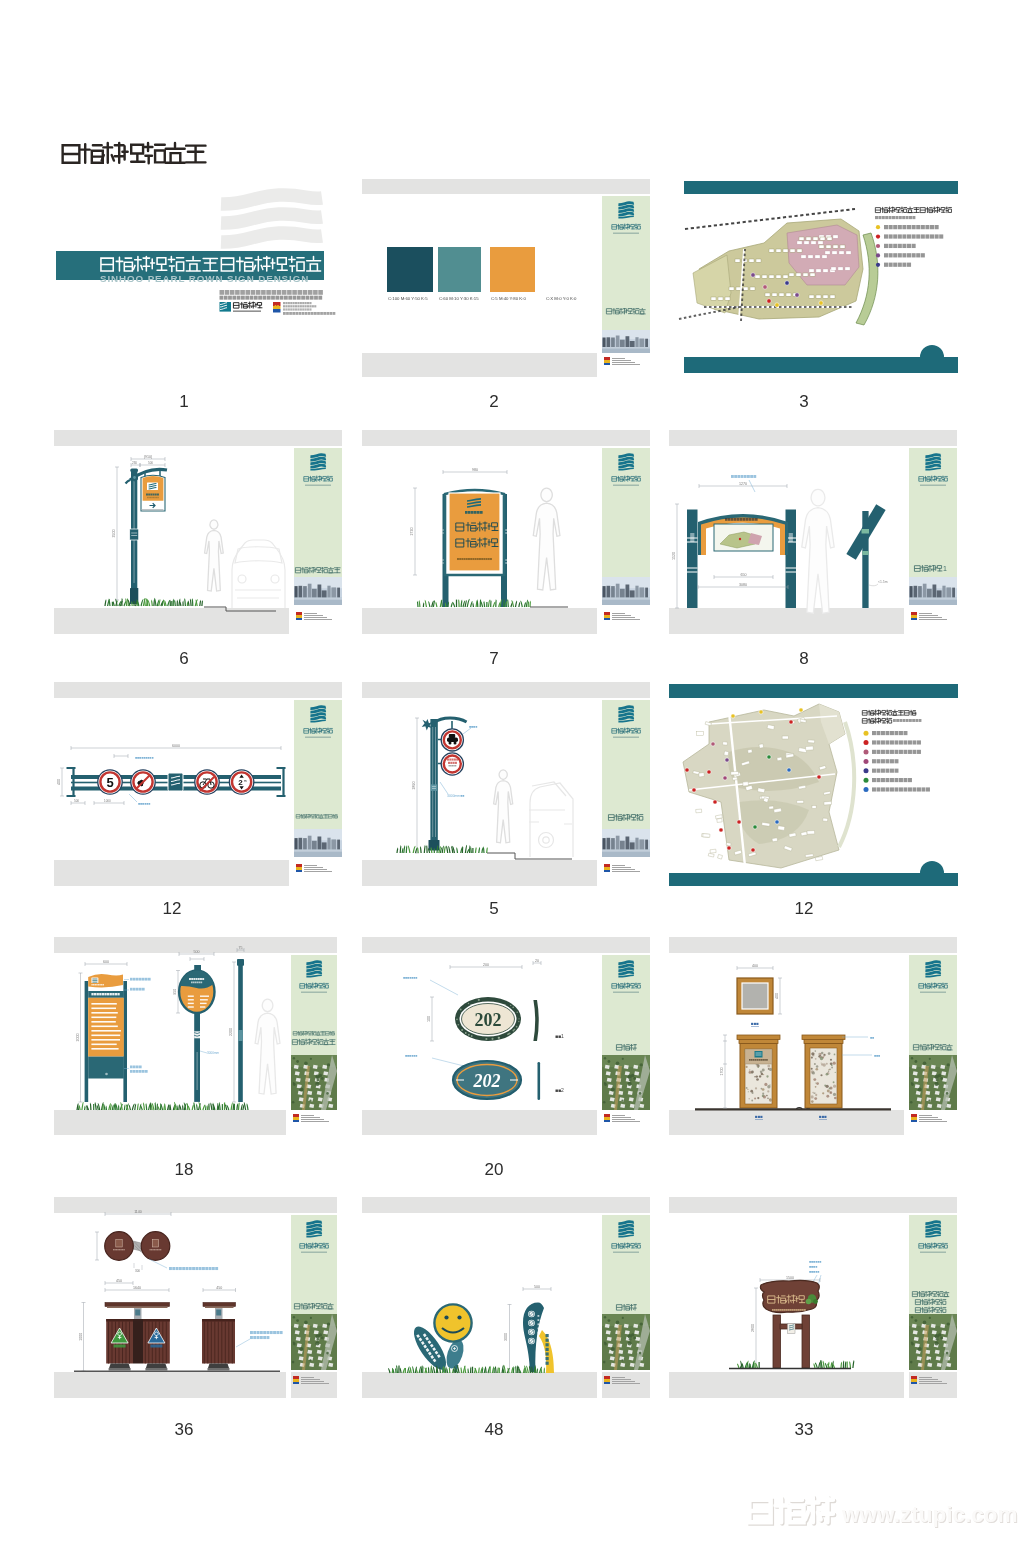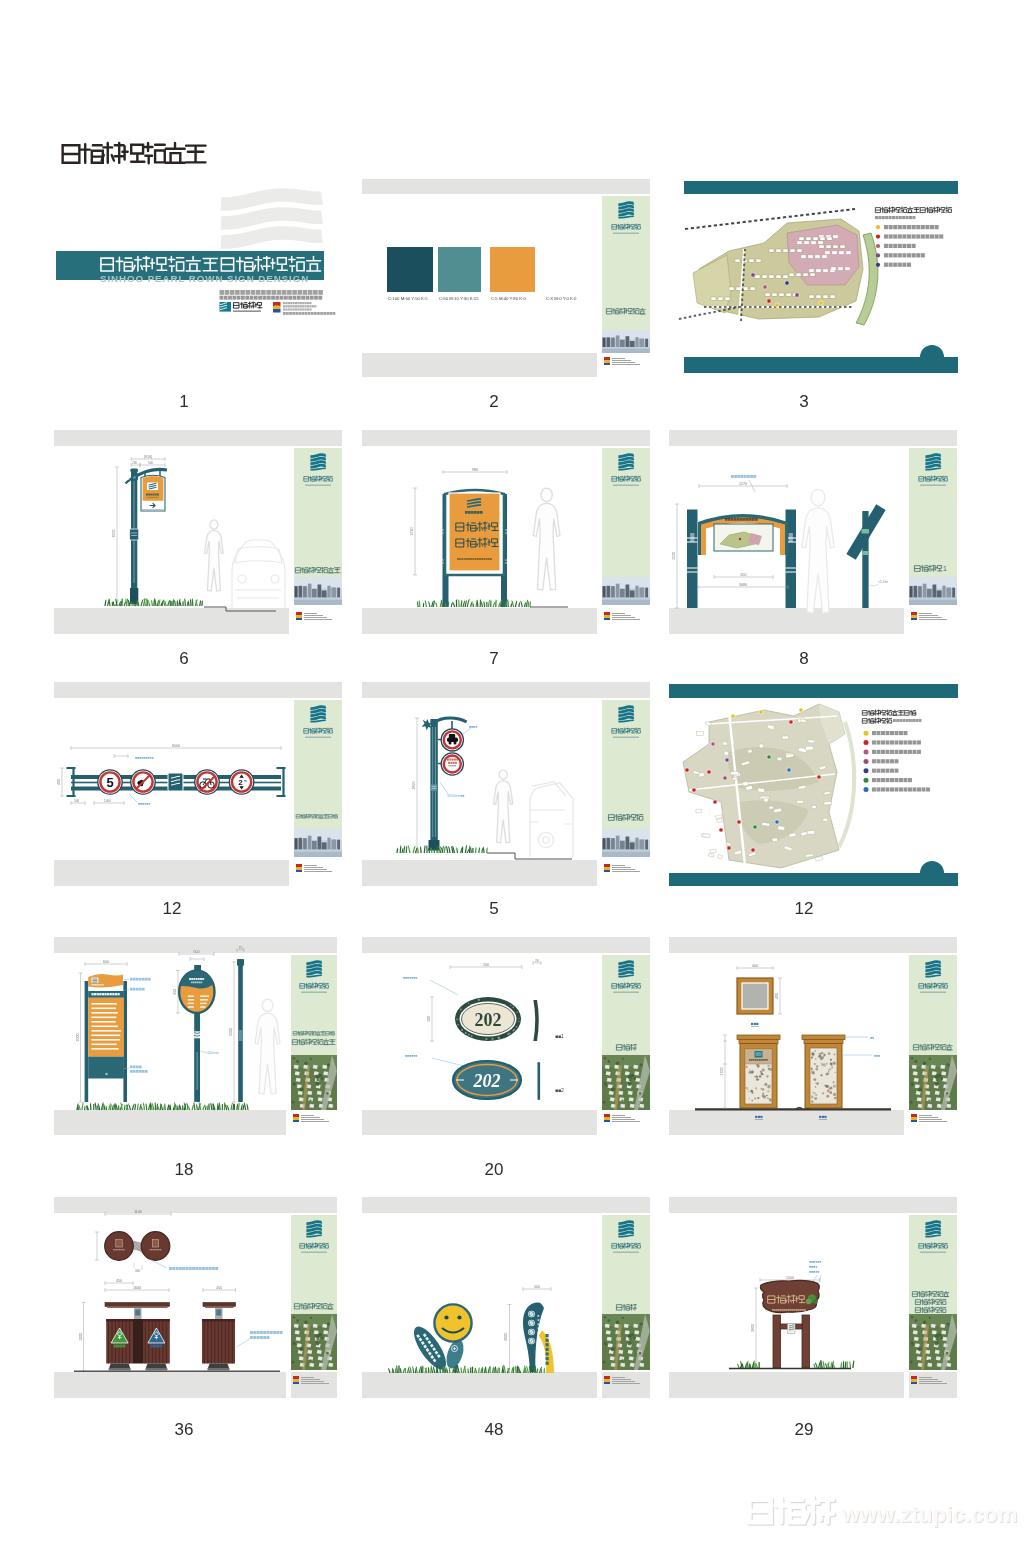--- a/index.html
+++ b/index.html
@@ -37,21 +37,21 @@
 <div class="num" style="left:184px;top:1160px">18</div>
 
 <div class="num" style="left:494px;top:1160px">20</div>
 
 <div class="num" style="left:804px;top:1104px">21</div>
 
 <div class="num" style="left:184px;top:1420px">36</div>
 
 <div class="num" style="left:494px;top:1420px">48</div>
 
-<div class="num" style="left:804px;top:1420px">29</div>
+<div class="num" style="left:804px;top:1420px">33</div>
 
 <svg style="position:absolute;left:740px;top:1490px" width="284" height="46" viewBox="0 0 284 46">
     <path d="M1.2,1 h7.6 v8 h-7.6 z M1.2,5 h7.6" transform="translate(7.2,8.2) scale(2.800)" fill="none" stroke="#dedad6" stroke-width="1.60" stroke-linecap="round"></path>
     <path d="M2,0.5 v8.5 M0,3 h4 M5.5,1 h4 M5,3.5 h5 v5.5 h-5 z M5,6.2 h5" transform="translate(36.7,8.2) scale(2.800)" fill="none" stroke="#dedad6" stroke-width="1.60" stroke-linecap="round"></path>
     <path d="M0.8,2 h4 M2.8,0 v9 M1,5.5 l-1,2.5 M4.6,5.5 l1,2.5 M6,1 h4 M8,0 v9 M6,6 h4" transform="translate(66.2,8.2) scale(2.800)" fill="none" stroke="#dedad6" stroke-width="1.60" stroke-linecap="round"></path>
     <path d="M1.2,1 h7.6 v8 h-7.6 z M1.2,5 h7.6" transform="translate(6.0,7.0) scale(2.800)" fill="none" stroke="#ffffff" stroke-width="1.60" stroke-linecap="round"></path>
     <path d="M2,0.5 v8.5 M0,3 h4 M5.5,1 h4 M5,3.5 h5 v5.5 h-5 z M5,6.2 h5" transform="translate(35.5,7.0) scale(2.800)" fill="none" stroke="#ffffff" stroke-width="1.60" stroke-linecap="round"></path>
     <path d="M0.8,2 h4 M2.8,0 v9 M1,5.5 l-1,2.5 M4.6,5.5 l1,2.5 M6,1 h4 M8,0 v9 M6,6 h4" transform="translate(65.0,7.0) scale(2.800)" fill="none" stroke="#ffffff" stroke-width="1.60" stroke-linecap="round"></path>
     <text x="103" y="32.6" font-size="22.5" font-weight="bold" fill="#e2dedb" font-family="Liberation Sans">www.ztupic.com</text>
     <text x="102" y="31.5" font-size="22.5" font-weight="bold" fill="#fbfaf9" font-family="Liberation Sans">www.ztupic.com</text>

